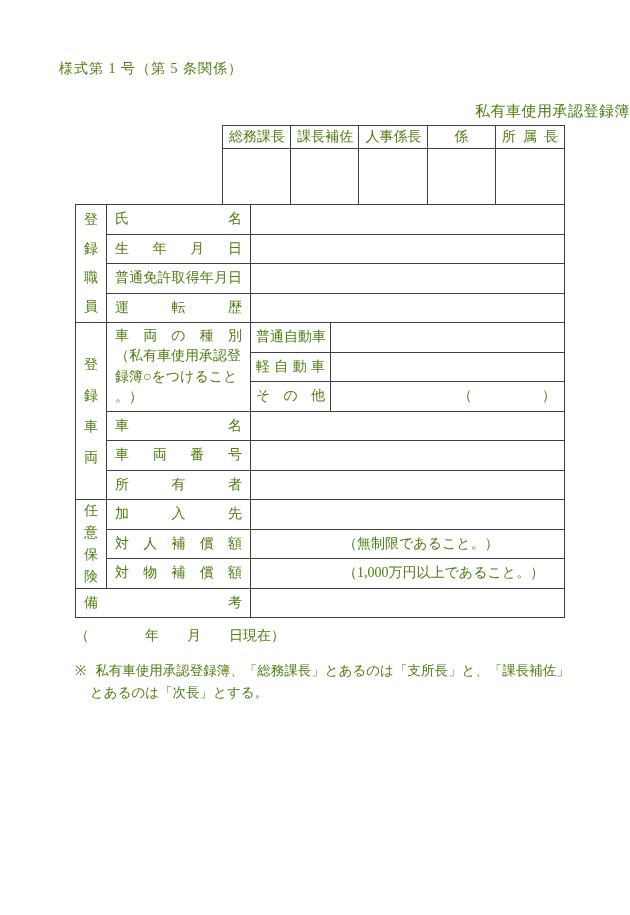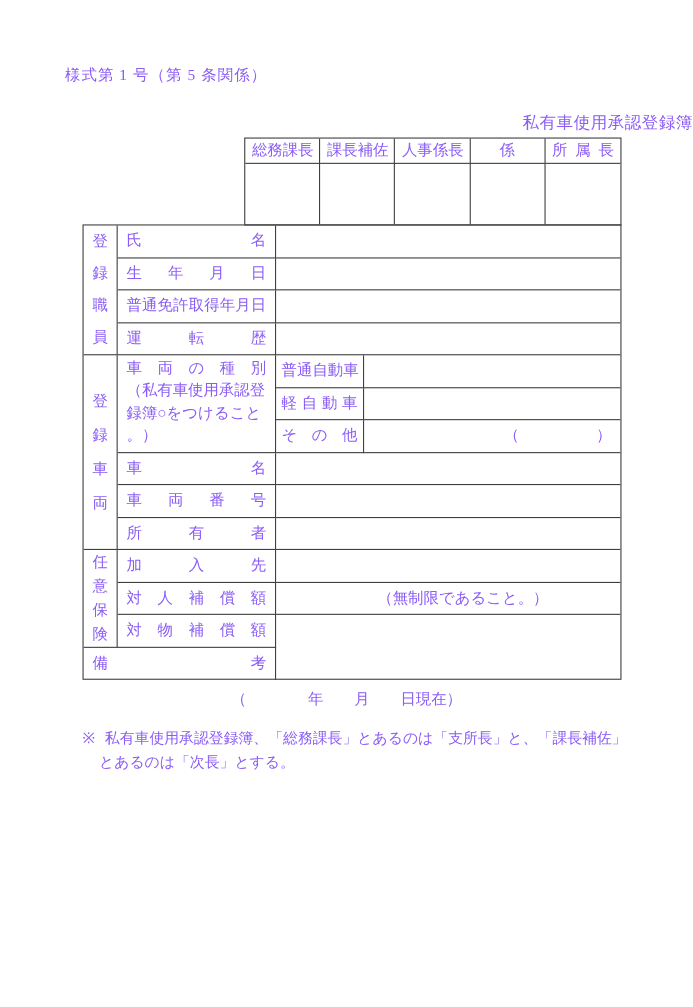--- a/index.html
+++ b/index.html
@@ -1,20 +1,20 @@
 <!DOCTYPE html>
 <html><head>
 <meta charset="utf-8">
 <style>
   html,body{margin:0;padding:0;background:#ffffff;}
   .page{
     position:relative;
     width:630px;height:915px;
     background:#ffffff;
-    color:#8b5cf6;
+    color:#4d7c0f;
     font-family:"Liberation Serif","DejaVu Serif",serif;
     overflow:hidden;
   }
   .form-number{
     position:absolute;left:59px;top:60px;
     font-size:14px;letter-spacing:1px;white-space:pre;
   }
   .doc-title{
     position:absolute;left:0;right:0;top:102px;
     text-align:right;font-size:15px;letter-spacing:0.5px;
@@ -64,21 +64,21 @@
   .typecell{padding:3px 8px 0 8px;line-height:20.5px;}
   .type-label{height:20px;}
   .type-note{line-break:anywhere;word-break:break-all;text-align:left;}
   
   .vcell{display:flex;align-items:center;}
   .vcell.right{justify-content:flex-end;padding-right:8px;white-space:pre;}
   .vcell.indent{padding-left:92px;}
   
   .date-line{
     position:absolute;left:75px;top:627px;width:490px;
-    text-align:center;padding-right:10px;box-sizing:border-box;
+    text-align:left;padding-right:10px;box-sizing:border-box;
     font-size:14px;white-space:pre;
   }
   .footnote{
     position:absolute;left:75px;top:660px;width:492px;
     font-size:13.5px;line-height:21.5px;
     padding-left:15px;text-indent:-15px;
   }
   .footnote .marker{margin-right:9px;}
 </style>
 </head>
@@ -253,20 +253,21 @@
       </div>
     <div class="cell bb vcell indent" style="grid-area:12/3/13/5">（無制限であること。）</div>
 
     <div class="cell br bb jchars hlabel" style="grid-area:13/2/14/3">
         <span>対</span>
         <span>物</span>
         <span>補</span>
         <span>償</span>
         <span>額</span>
       </div>
+    <div class="cell bb vcell indent" style="grid-area:13/3/14/5">（1,000万円以上であること。）</div>
 
     <div class="cell br jchars hlabel" style="grid-area:14/1/15/3">
         <span>備</span>
         <span>考</span>
       </div>
     <div class="cell vcell" style="grid-area:14/3/15/5"></div>
 
   </div>
 
   <div class="date-line">（　　　　年　　月　　日現在）</div>

